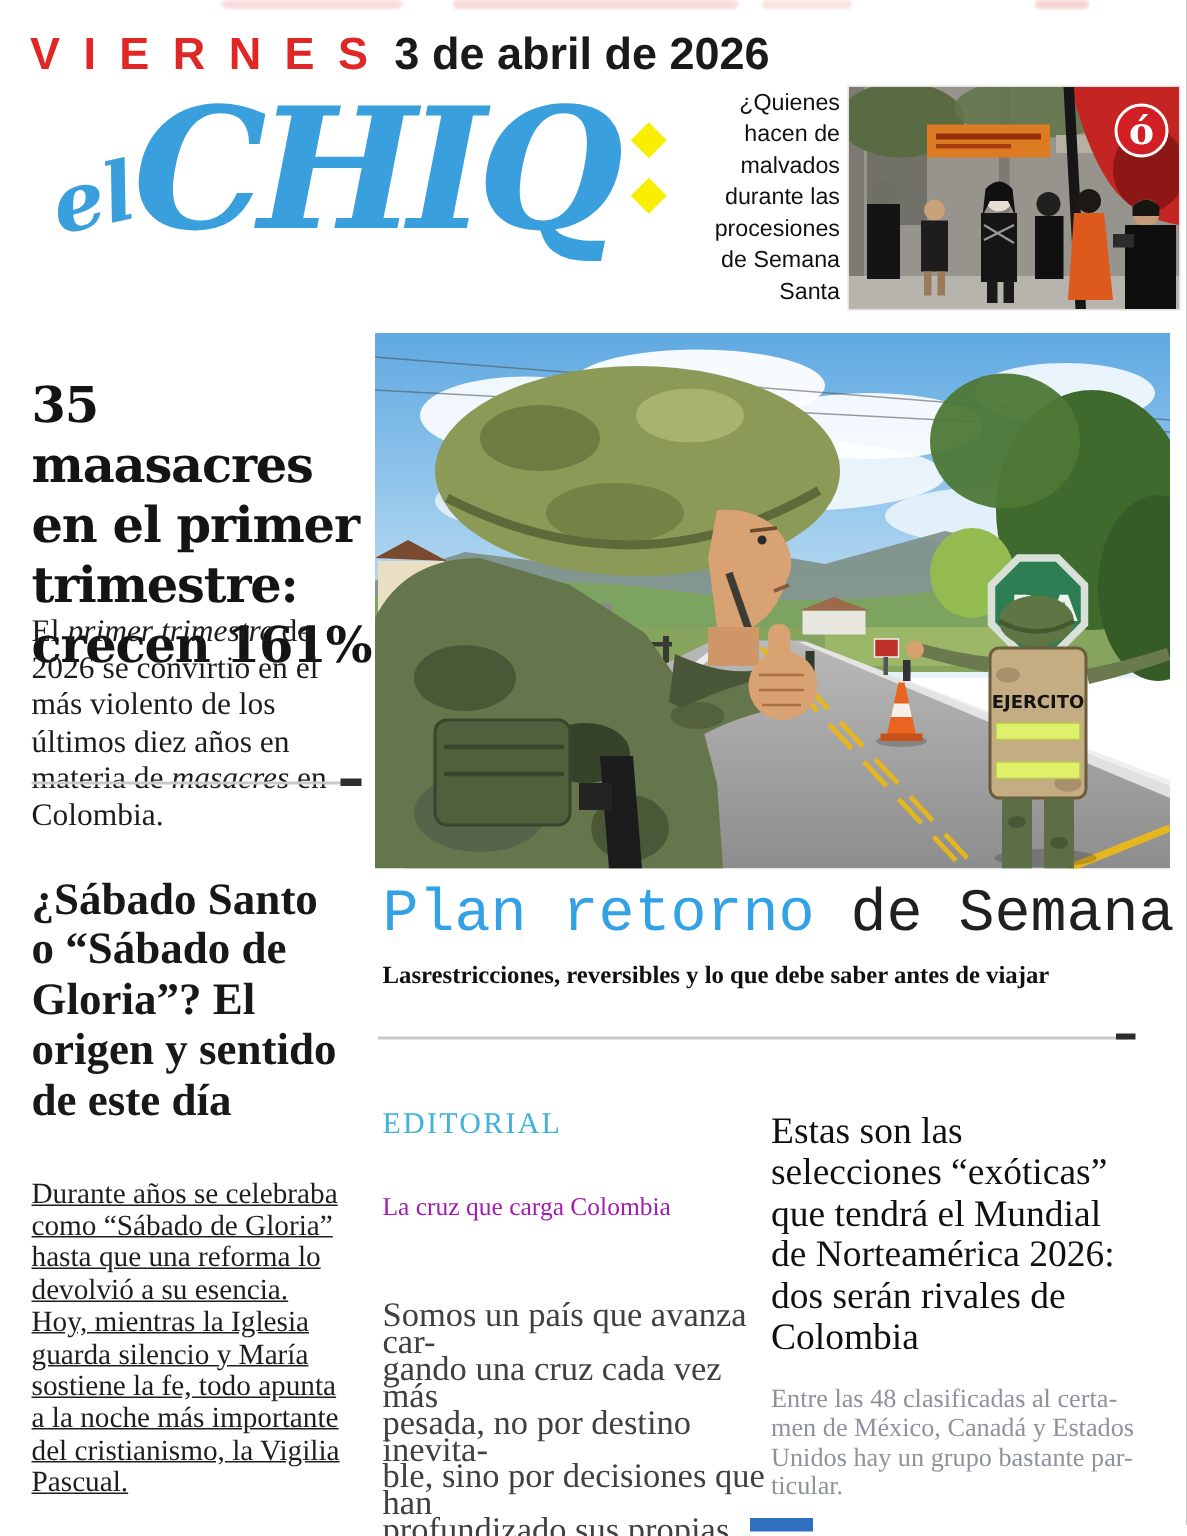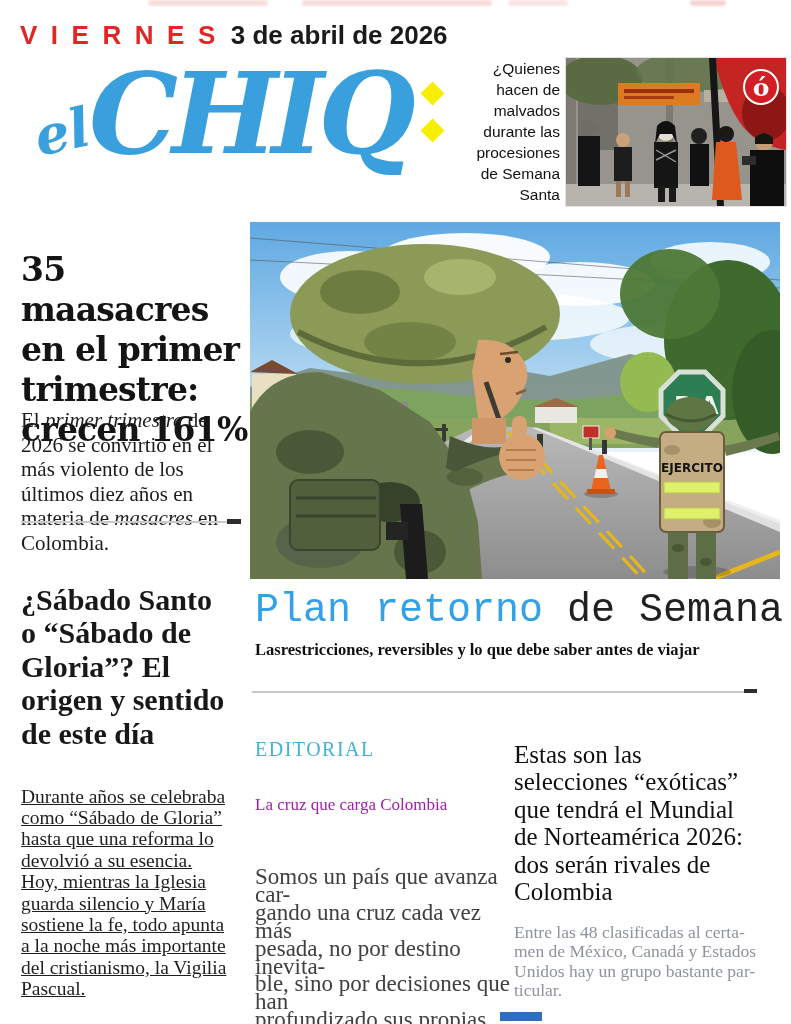--- a/index.html
+++ b/index.html
@@ -5,21 +5,21 @@
   html,body{margin:0;padding:0;background:#9a9a9a;}
   .page{position:relative;width:791px;height:1024px;margin:0 auto;background:#ffffff;overflow:hidden;
         font-family:"Liberation Serif",serif;}
   .abs{position:absolute;}
   .preline{white-space:pre-line;}
 
   
   .smudge{position:absolute;top:0;height:6px;border-radius:3px;filter:blur(1px);}
 
   
-  .dateline{left:20px;top:20px;font-family:"Liberation Sans",sans-serif;font-size:26px;font-weight:bold;white-space:nowrap;text-align:center;}
+  .dateline{left:20px;top:20px;font-family:"Liberation Sans",sans-serif;font-size:30px;font-weight:bold;white-space:nowrap;text-align:center;}
   .weekday{color:#e12726;letter-spacing:.52em;}
   .date{color:#1a1a1a;margin-left:2px;}
 
   
   .logo{left:34px;top:62px;display:flex;align-items:flex-end;color:#3aa0dd;}
   .logo-el{font-family:"DejaVu Serif",serif;font-style:italic;font-weight:bold;font-size:54px;line-height:1;
            display:inline-block;transform:rotate(-12deg) translate(2px,-6px);}
   .logo-name{font-family:"DejaVu Serif",serif;font-style:italic;font-weight:bold;font-size:112px;line-height:.92;
              letter-spacing:-6px;}
   .logo-colon{display:flex;flex-direction:column;gap:20px;margin:0 0 26px 14px;}

